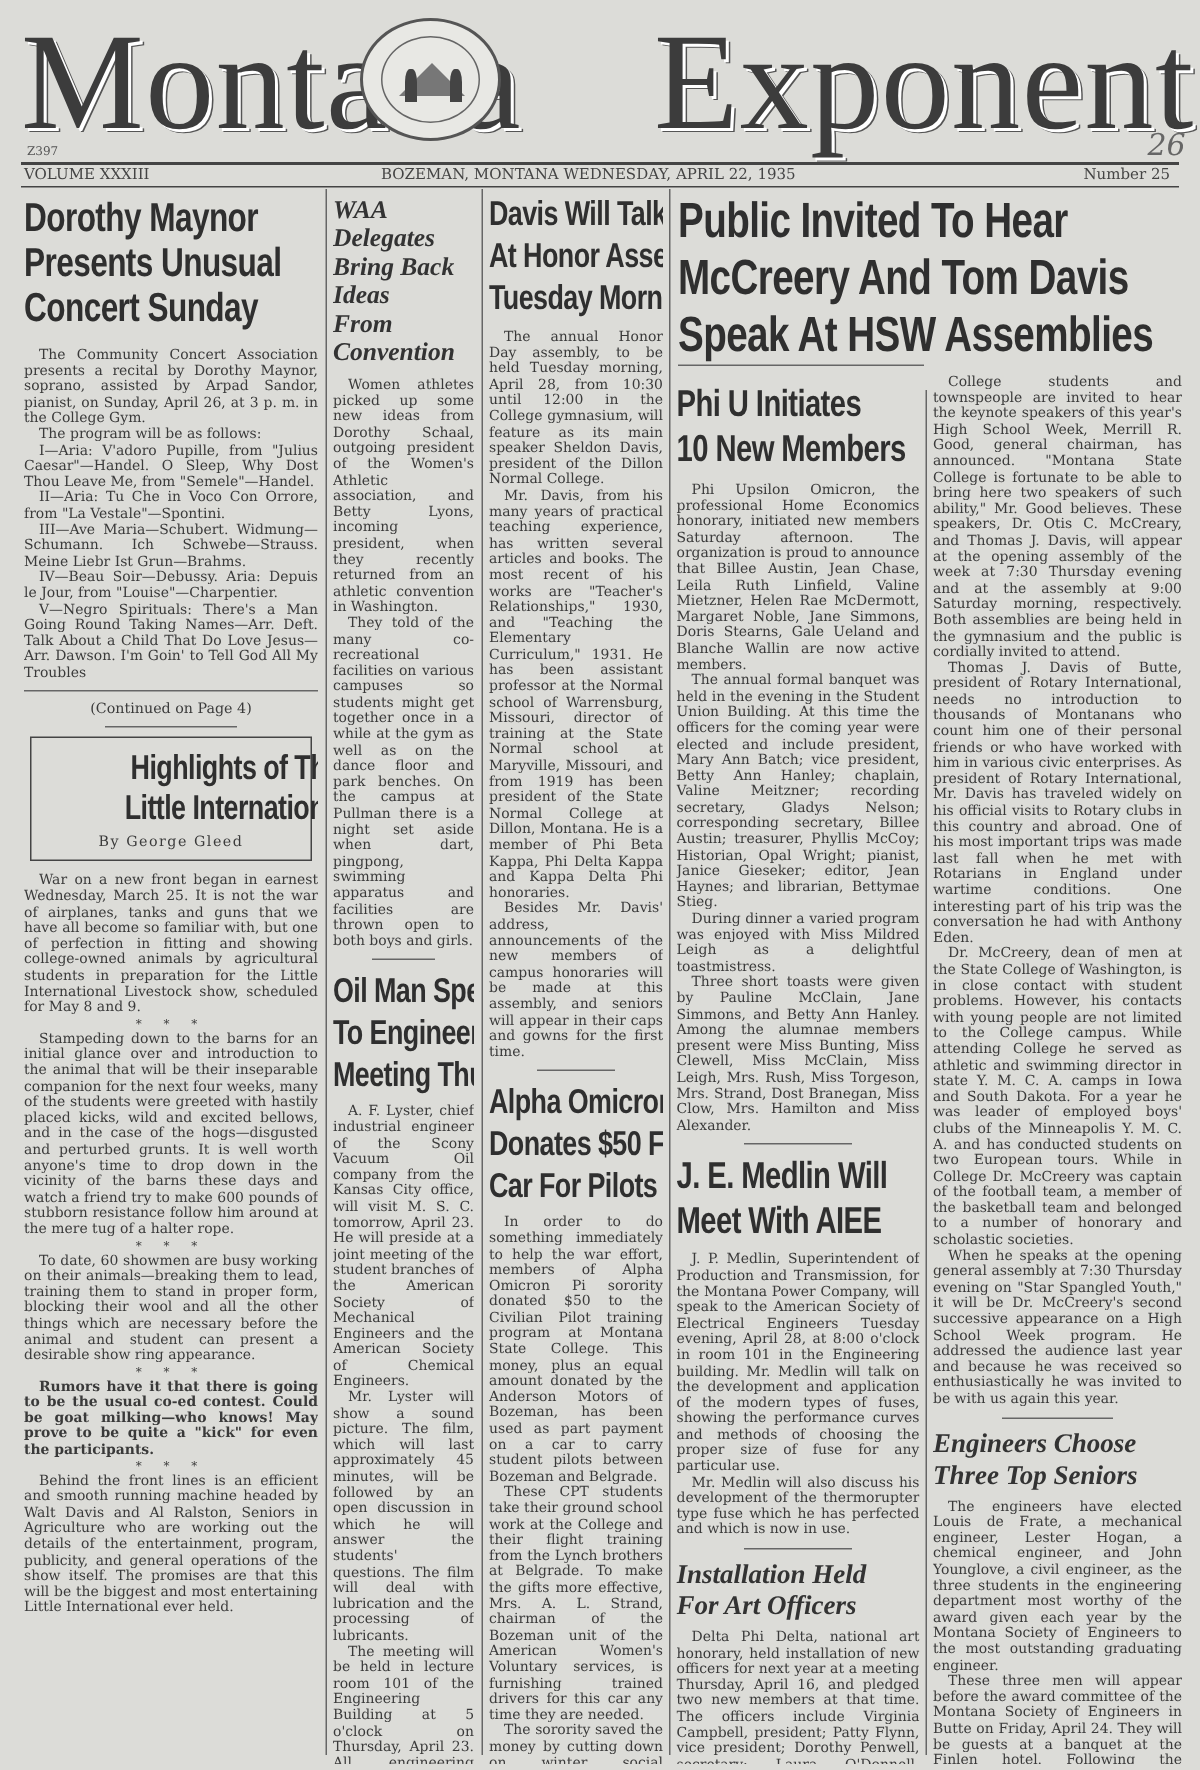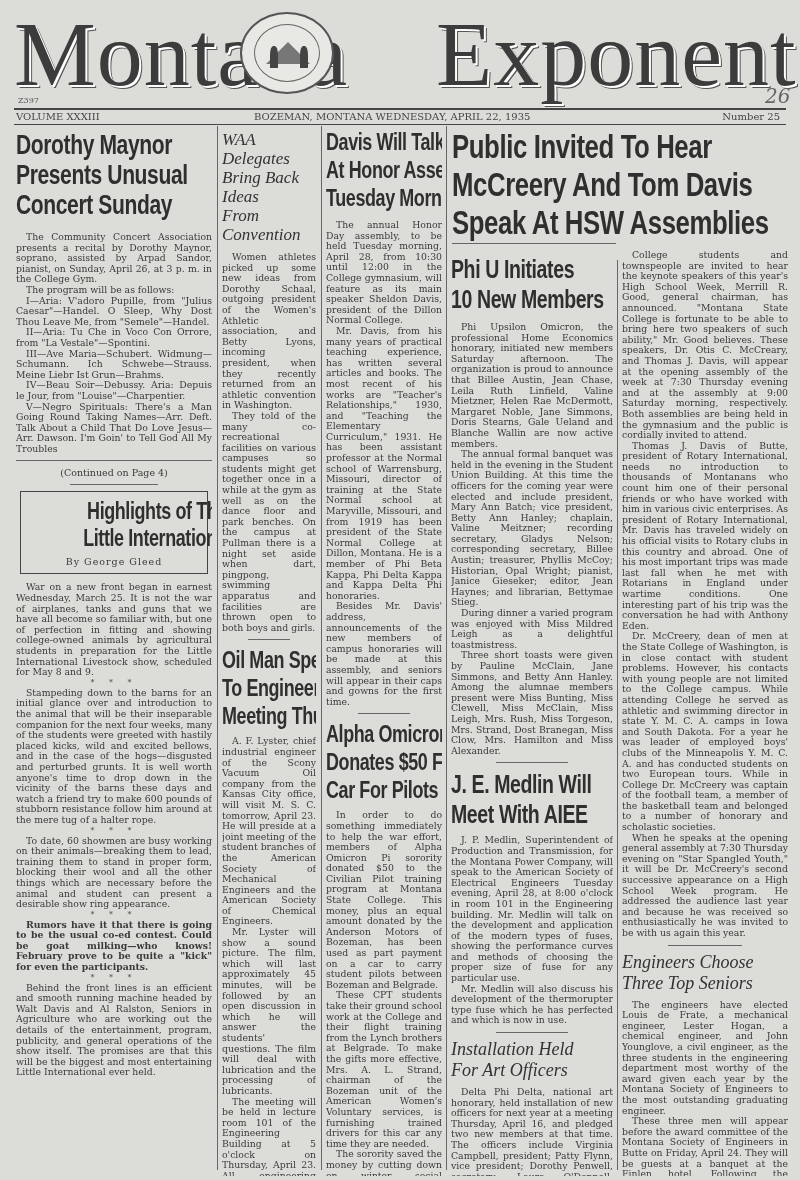--- a/index.html
+++ b/index.html
@@ -40,21 +40,21 @@
   }
   .dateline .l { position: absolute; left: 2px; }
   .dateline .c { position: absolute; left: 240px; }
   .dateline .r { position: absolute; right: 6px; }
 
   .col { position: absolute; top: 126px; bottom: 4px; overflow: hidden; }
   .vrule { position: absolute; top: 126px; bottom: 10px; width: 1px; background: #666; }
 
   .hl { font-family: "Liberation Sans", sans-serif; font-weight: bold; color: #2f2f2f;
         transform: scaleX(0.78); transform-origin: left top; white-space: nowrap; letter-spacing: -0.5px; }
-  .hl-it { font-family: "Liberation Serif", serif; font-weight: normal; font-style: italic; color: #333; }
+  .hl-it { font-family: "Liberation Serif", serif; font-weight: bold; font-style: italic; color: #333; }
   .body p { margin: 0; text-indent: 10px; text-align: justify; font-size: 9.3px; line-height: 10.6px; }
   .body p.stars { text-align: center; text-indent: 0; letter-spacing: 6px; font-size: 8px; line-height: 10px; }
   .body p.bold { font-weight: bold; }
   .rule-short { width: 45%; height: 1px; background: #666; margin: 6px auto; }
   .boxed { border: 1.5px solid #444; margin: 6px 4px 8px 4px; padding: 6px 16px; text-align: center; }
   .byline { font-size: 9.5px; letter-spacing: 1px; text-align: center; margin-top: 4px; }
   .cont { text-align: center; font-size: 9.5px; margin: 4px 0; }
 </style>
 </head>
 <body>
@@ -107,21 +107,21 @@
         <div>Little International</div>
       </div>
       <div class="byline">By George Gleed</div>
     </div>
     <p>War on a new front began in earnest Wednesday, March 25. It is not the war of airplanes, tanks and guns that we have all become so familiar with, but one of perfection in fitting and showing college-owned animals by agricultural students in preparation for the Little International Livestock show, scheduled for May 8 and 9.</p>
     <p class="stars">* * *</p>
     <p>Stampeding down to the barns for an initial glance over and introduction to the animal that will be their inseparable companion for the next four weeks, many of the students were greeted with hastily placed kicks, wild and excited bellows, and in the case of the hogs—disgusted and perturbed grunts. It is well worth anyone's time to drop down in the vicinity of the barns these days and watch a friend try to make 600 pounds of stubborn resistance follow him around at the mere tug of a halter rope.</p>
     <p class="stars">* * *</p>
     <p>To date, 60 showmen are busy working on their animals—breaking them to lead, training them to stand in proper form, blocking their wool and all the other things which are necessary before the animal and student can present a desirable show ring appearance.</p>
     <p class="stars">* * *</p>
-    <p class="bold">Rumors have it that there is going to be the usual co-ed contest. Could be goat milking—who knows! February prove to be quite a "kick" for even the participants.</p>
+    <p class="bold">Rumors have it that there is going to be the usual co-ed contest. Could be goat milking—who knows! May prove to be quite a "kick" for even the participants.</p>
     <p class="stars">* * *</p>
     <p>Behind the front lines is an efficient and smooth running machine headed by Walt Davis and Al Ralston, Seniors in Agriculture who are working out the details of the entertainment, program, publicity, and general operations of the show itself. The promises are that this will be the biggest and most entertaining Little International ever held.</p>
   </div>
 </div>
 
 <div class="col body" style="left:222px;width:94px;">
   <div>
     <div class="hl-it" style="font-size:17px;line-height:19px;margin:4px 0 8px 0;">
       <div>WAA Delegates</div>
       <div>Bring Back Ideas</div>

